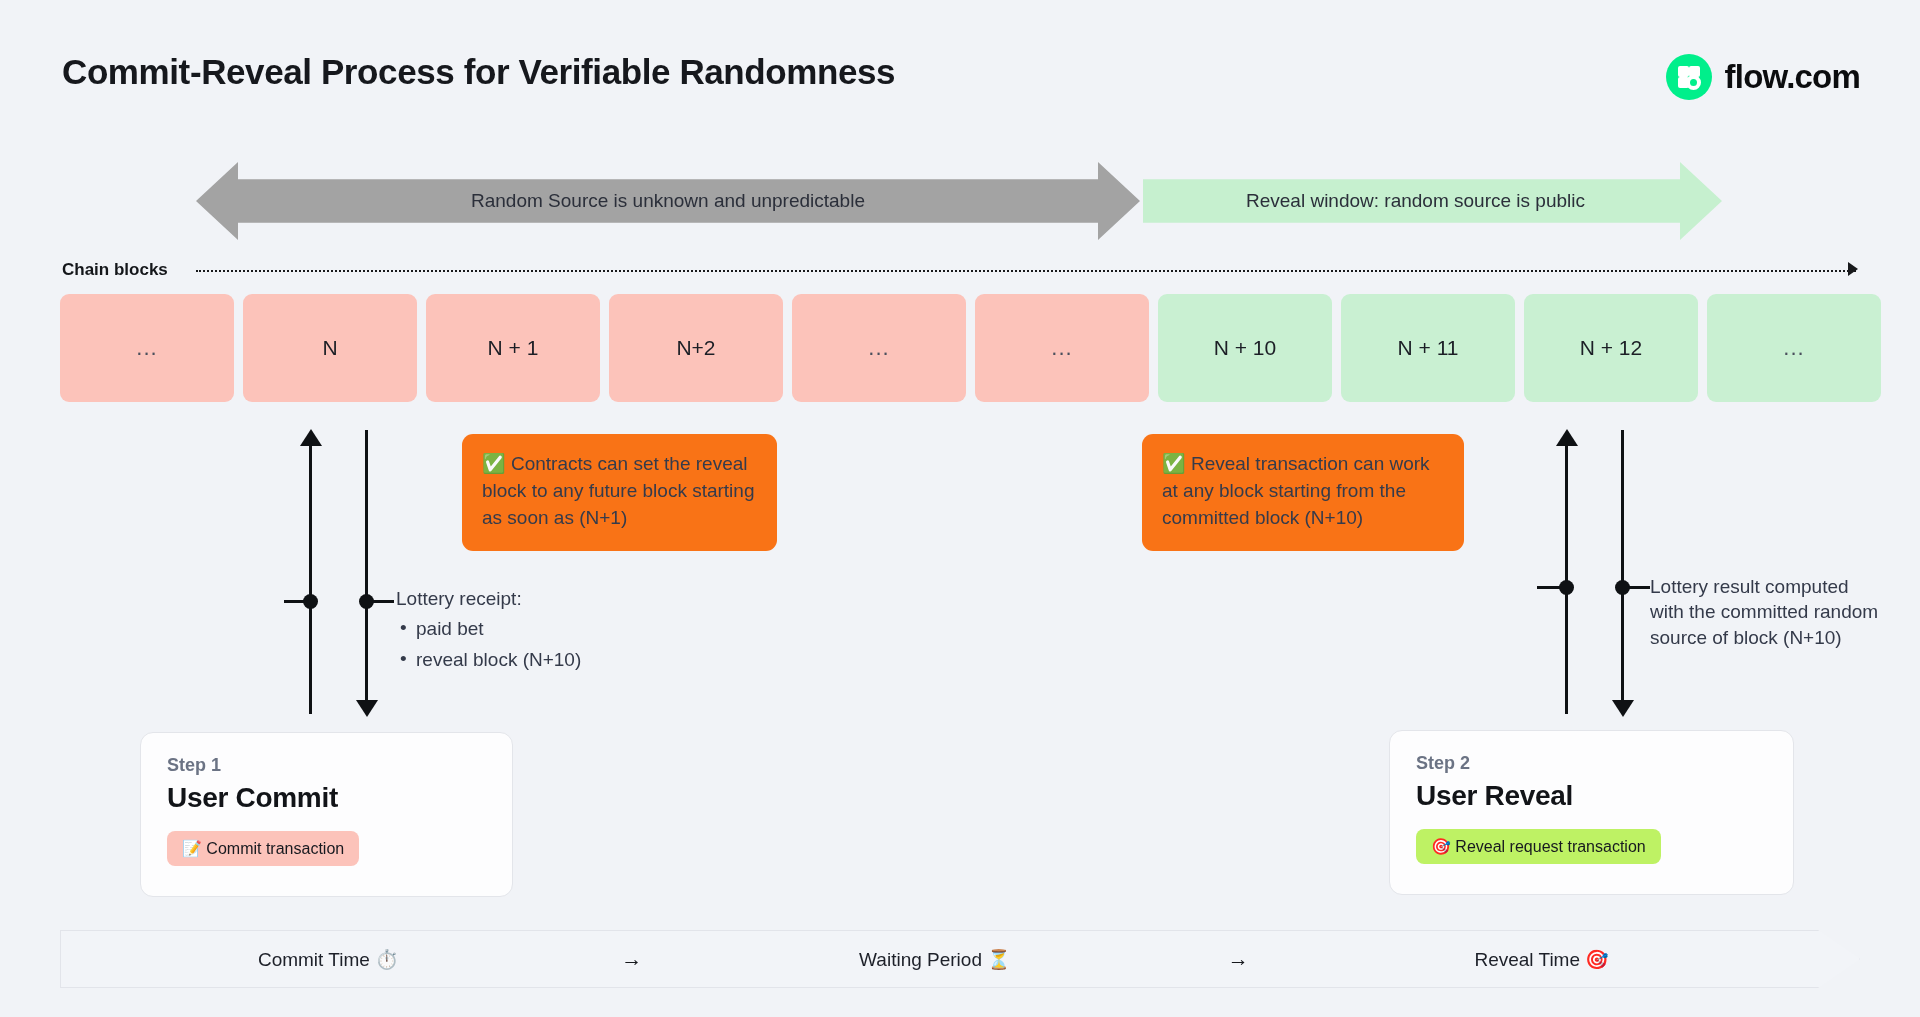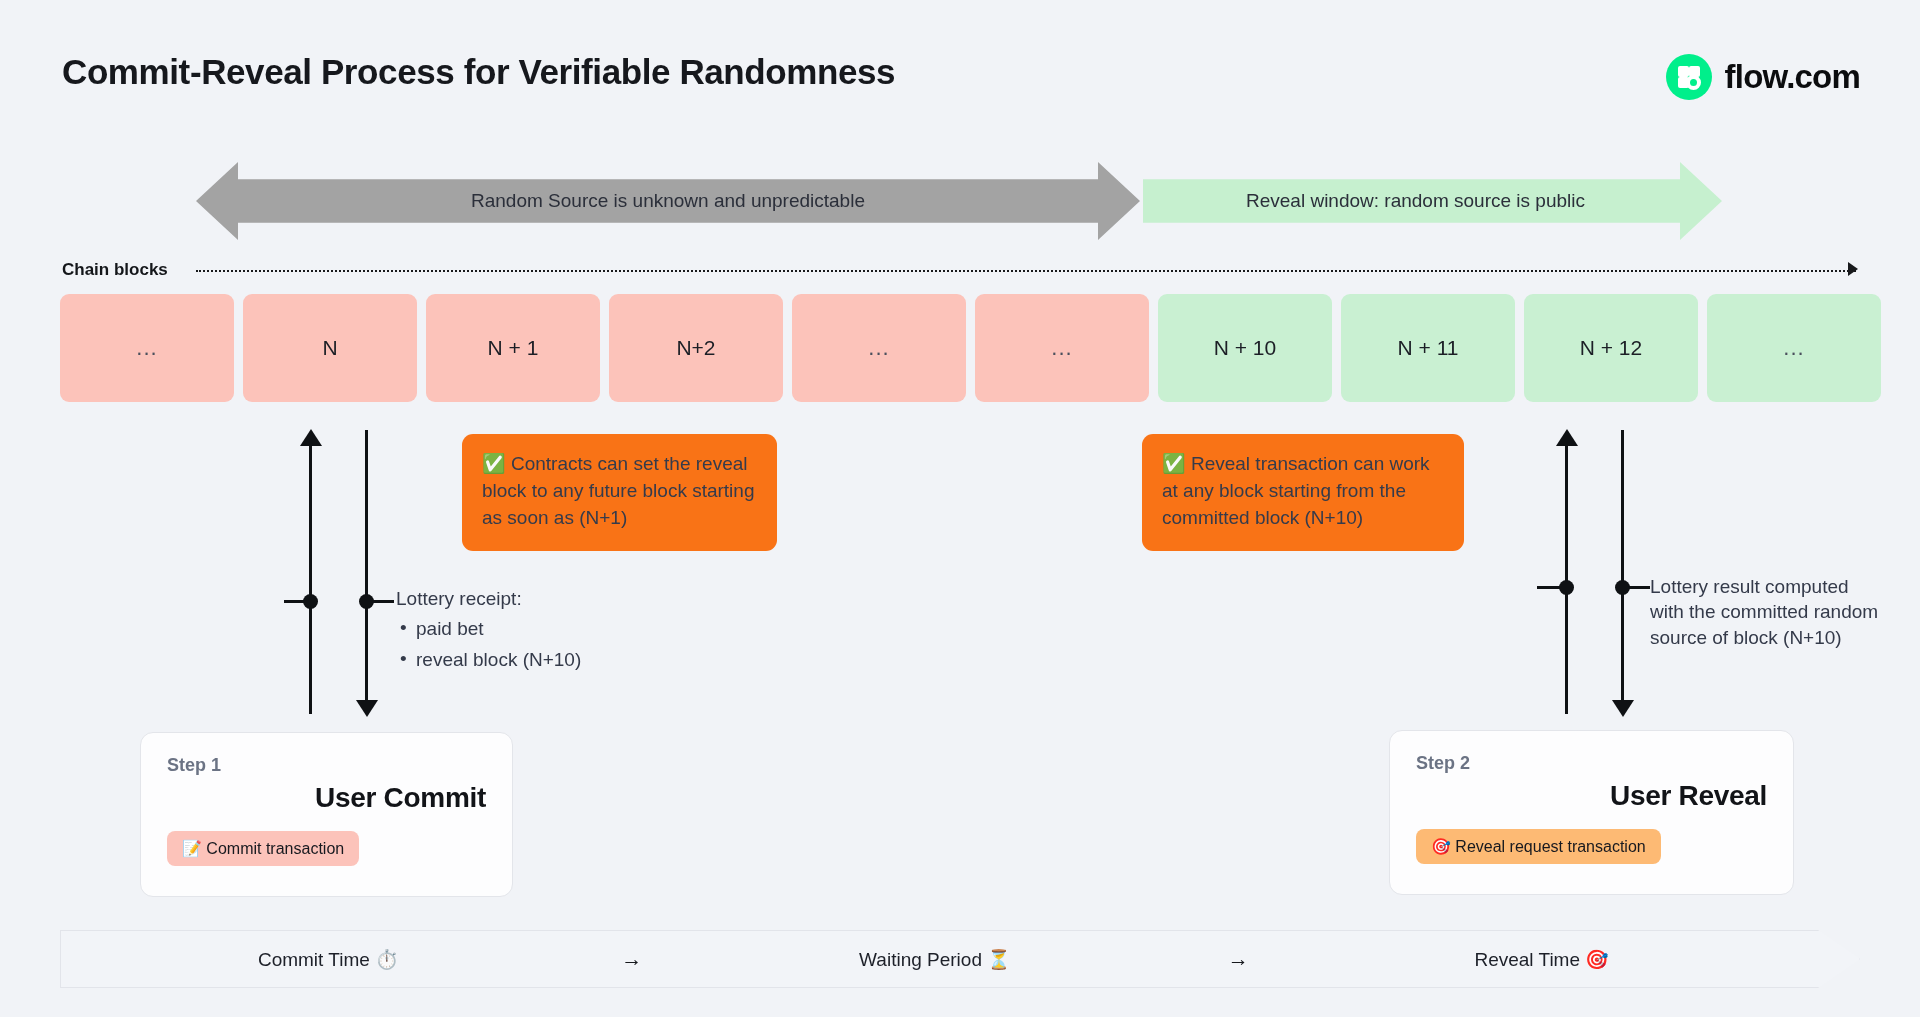--- a/index.html
+++ b/index.html
@@ -135,27 +135,27 @@
     padding: 17px 20px 19px 20px;
     font-size: 19px; color: #353b4b; line-height: 1.42;
   }
 
   
   .step-card {
     position: absolute; background: #fdfdfe; border: 1.5px solid #e3e5ea;
     border-radius: 13px; padding: 22px 26px 26px 26px;
   }
   .step-eyebrow { font-size: 18px; font-weight: 700; color: #6b7384; }
-  .step-title { font-size: 28px; font-weight: 700; color: #121418; margin-top: 6px; letter-spacing: -0.3px; text-align: right; }
+  .step-title { font-size: 28px; font-weight: 700; color: #121418; margin-top: 6px; letter-spacing: -0.3px; }
   .step-pill {
     display: inline-block; margin-top: 17px; border-radius: 8px;
     padding: 8px 15px; font-size: 16px; color: #17191f; white-space: nowrap;
   }
   .step-pill.pink { background: #fcc3ba; }
-  .step-pill.green { background: #fdba74; }
+  .step-pill.green { background: #bef264; }
 
   
   .phasebar {
     position: absolute; left: 60px; top: 930px; width: 1800px; height: 58px;
   }
   .phasebar-shape {
     position: absolute; inset: 0;
     border: 1.5px solid #e2e4ea; background: #f2f4f8;
     clip-path: polygon(0 0, calc(100% - 42px) 0, 100% 50%, calc(100% - 42px) 100%, 0 100%);
   }

